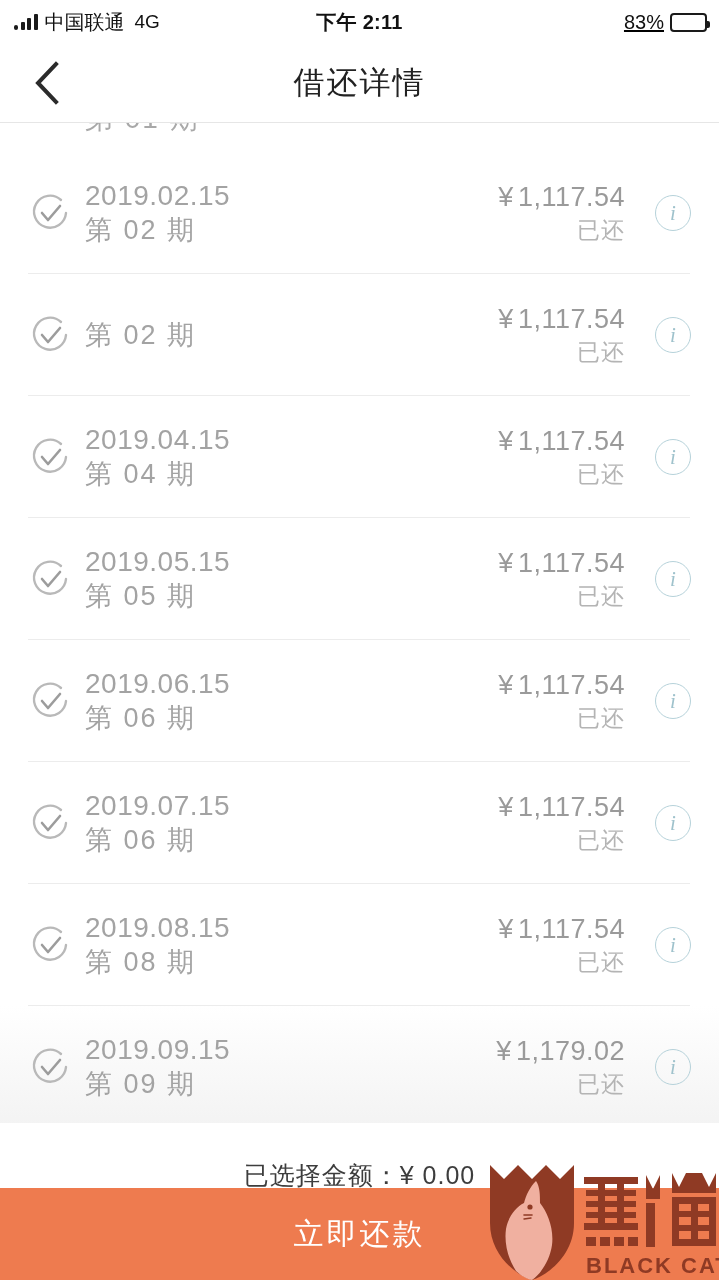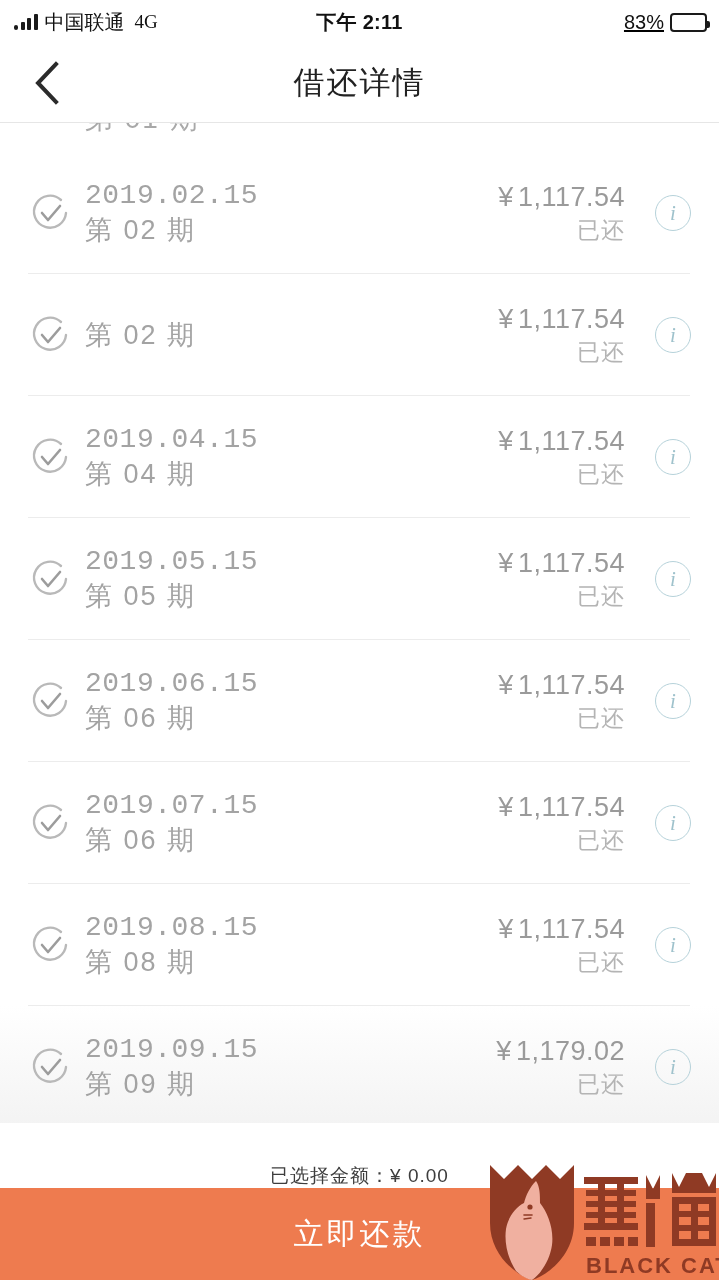--- a/index.html
+++ b/index.html
@@ -16,21 +16,21 @@
     display:flex; align-items:center; background:#ffffff; color:#000;
   }
   .sb-left { position:absolute; left:14px; display:flex; align-items:center; gap:7px; }
   .sig { display:flex; align-items:flex-end; gap:2.5px; height:16px; }
   .sig i { display:block; width:4px; background:#1a1a1a; border-radius:1px; }
   .sig i:nth-child(1){ height:5px; border-radius:2px;}
   .sig i:nth-child(2){ height:8px; }
   .sig i:nth-child(3){ height:12px; }
   .sig i:nth-child(4){ height:16px; }
   .carrier { font-size:20px; letter-spacing:0px; color:#111; }
-  .netlabel { font-size:19px; color:#111; margin-left:3px; font-weight:400;font-family:Liberation Serif, serif;}
+  .netlabel { font-size:19px; color:#111; margin-left:3px; font-weight:400;}
   .sb-center { position:absolute; left:0; right:0; text-align:center;
                font-size:20px; color:#111; font-weight:600; letter-spacing:0.3px;}
   .sb-right { position:absolute; right:12px; display:flex; align-items:center; gap:6px;text-decoration:underline; }
   .batt-pct { font-size:20px; color:#111; }
   .batt { position:relative; width:37px; height:19px; border:2px solid #1a1a1a;
           border-radius:4px; padding:2px; }
   .batt-fill { height:100%; background:#111; border-radius:1.5px; }
   .batt-cap { position:absolute; right:-5px; top:6px; width:3px; height:7px;
               background:#1a1a1a; border-radius:0 2px 2px 0;}
 
@@ -73,21 +73,21 @@
   .row.last { background:linear-gradient(to bottom,#ffffff 0%, #f3f3f3 100%); }
   .row.last::after { background:transparent; }
 
   .check {
     flex:0 0 auto; width:44px; height:44px; margin-left:0px; margin-right:13px;
     display:flex; align-items:center; justify-content:center; cursor:pointer;
   }
   .check svg { display:block; }
 
   .row-main { flex:1 1 auto; display:flex; flex-direction:column; gap:7px; }
-  .row-date { font-size:28px; color:#a3a3a3; letter-spacing:0.5px; line-height:1;font-family:Liberation Mono, monospace; }
+  .row-date { font-size:28px; color:#a3a3a3; letter-spacing:0.5px; line-height:1; }
   .row-term { font-size:27px; color:#a3a3a3; letter-spacing:2px; line-height:1; }
 
   .row-right { flex:0 0 auto; display:flex; flex-direction:column;
                align-items:flex-end; gap:8px; margin-right:30px; }
   .row-amt { font-size:27px; color:#9a9a9a; letter-spacing:0.5px; line-height:1; }
   .row-amt .yen { margin-right:4px; }
   .row-status { font-size:23px; color:#b4b4b4; letter-spacing:1px; line-height:1; }
 
   .info {
     flex:0 0 auto; width:36px; height:36px; border:1.6px solid #b6d2da;
@@ -95,21 +95,21 @@
     cursor:pointer;
   }
   .info span { font-size:21px; font-style:italic; color:#9fc2cc;
                font-family:"Liberation Serif",serif; line-height:1; }
 
   
   .selected-bar {
     position:absolute; left:0; top:1123px; width:719px; height:65px;
     background:#ffffff; display:flex; align-items:center; justify-content:center;
   }
-  .selected-text { font-size:19px; color:#3d3d3d; letter-spacing:1px;margin-top:40px; }
+  .selected-text { font-size:25px; color:#3d3d3d; letter-spacing:1px;margin-top:40px; }
 
   .paybtn {
     position:absolute; left:0; top:1188px; width:719px; height:92px;
     background:#ee7b4f; display:flex; align-items:center; justify-content:center;
     cursor:pointer; overflow:hidden;
   }
   .paybtn-label { font-size:30px; color:#ffffff; letter-spacing:3px; position:relative; z-index:2;}
 
   
   .watermark {

